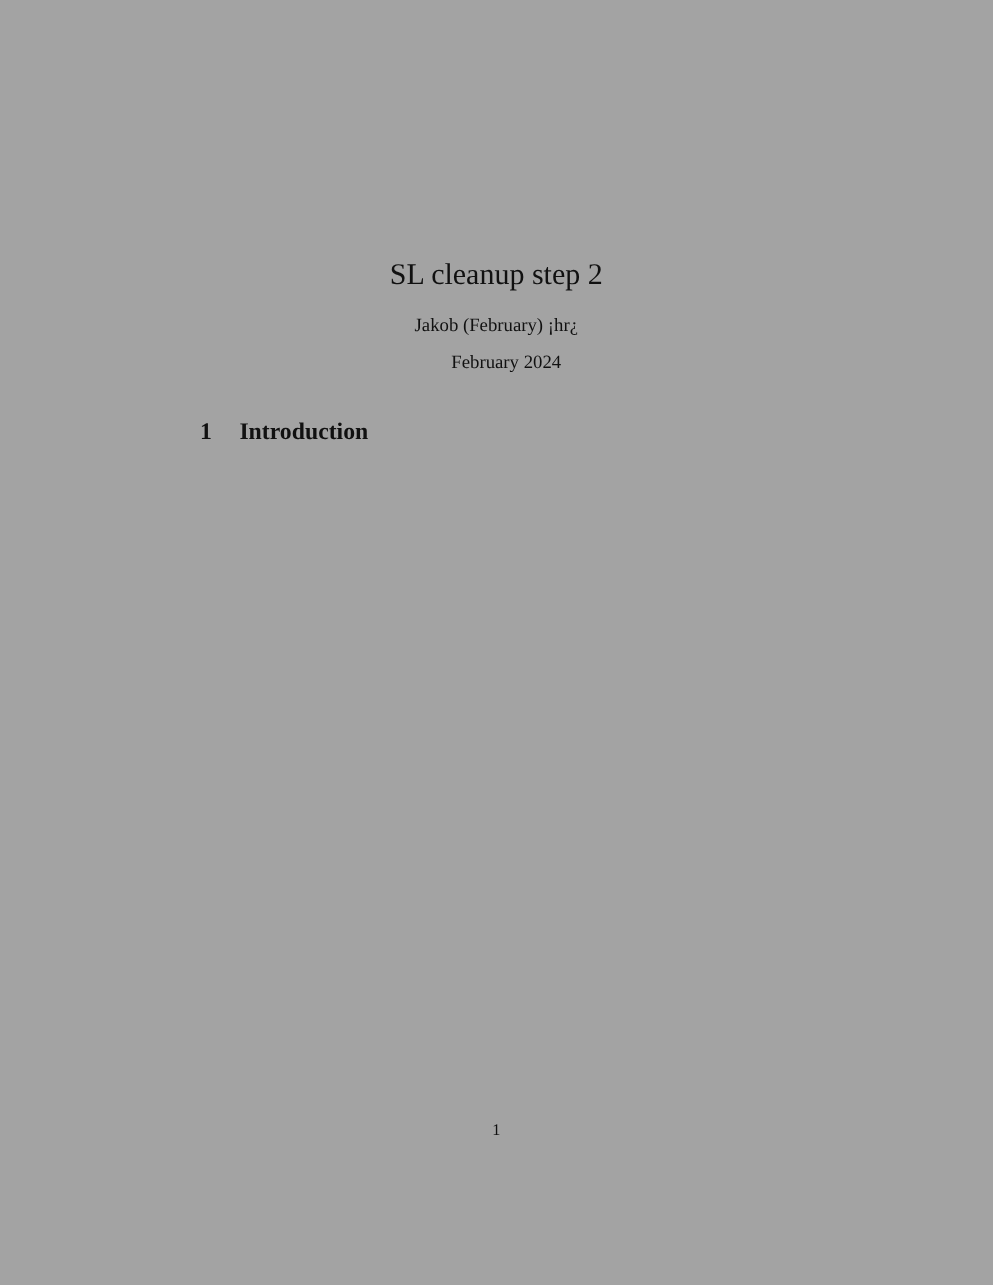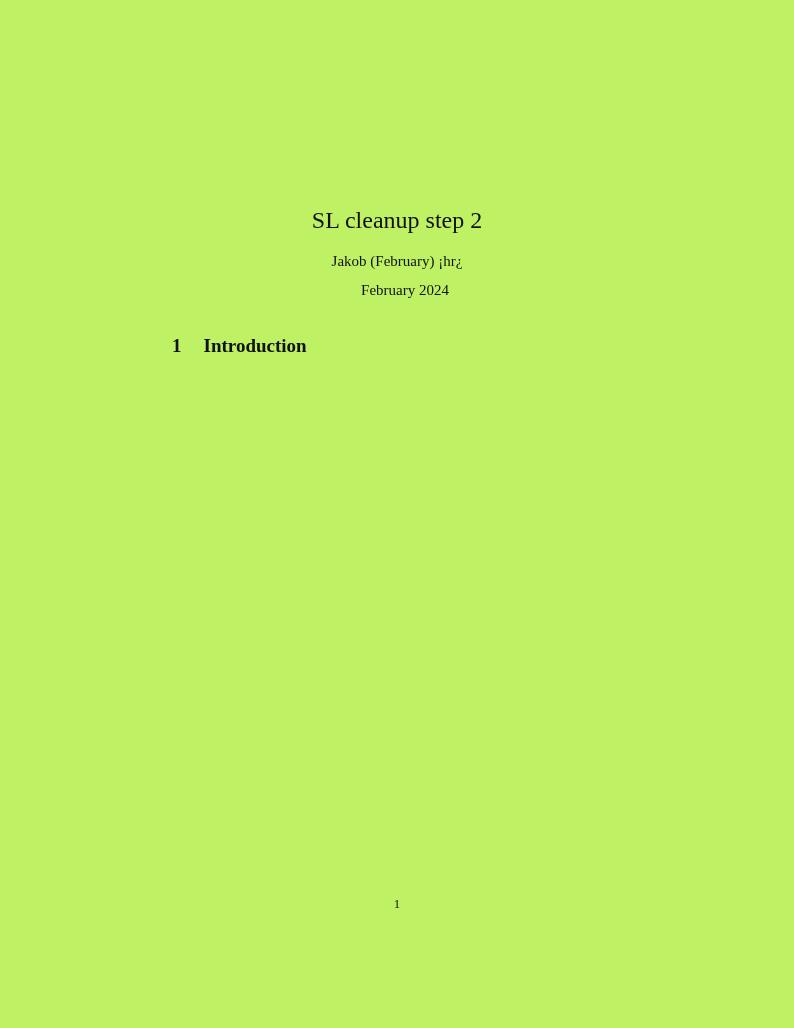--- a/index.html
+++ b/index.html
@@ -10,21 +10,21 @@
     width: 794px;
     height: 1028px;
     position: relative;
     overflow: hidden;
     font-family: "Liberation Serif", "DejaVu Serif", serif;
     color: #1a1a1a;
   }
   .page {
     position: absolute;
     inset: 0;
-    background: #bef264;
+    background: #a3a3a3;
   }
   .doc-title {
     position: absolute;
     top: 206px;
     left: 0;
     right: 0;
     text-align: center;
     font-size: 24px;
     line-height: 1.2;
     font-weight: 400;
@@ -46,21 +46,21 @@
     left: 16px;
     right: 0;
     text-align: center;
     font-size: 15px;
     line-height: 1.3;
     color: #111111;
   }
   .section-heading {
     position: absolute;
     top: 335px;
-    left: 172px;
+    left: 160px;
     font-size: 19px;
     line-height: 1.2;
     font-weight: 700;
     color: #111111;
     white-space: nowrap;
   }
   .section-number {
     display: inline-block;
     margin-right: 22px;
   }

